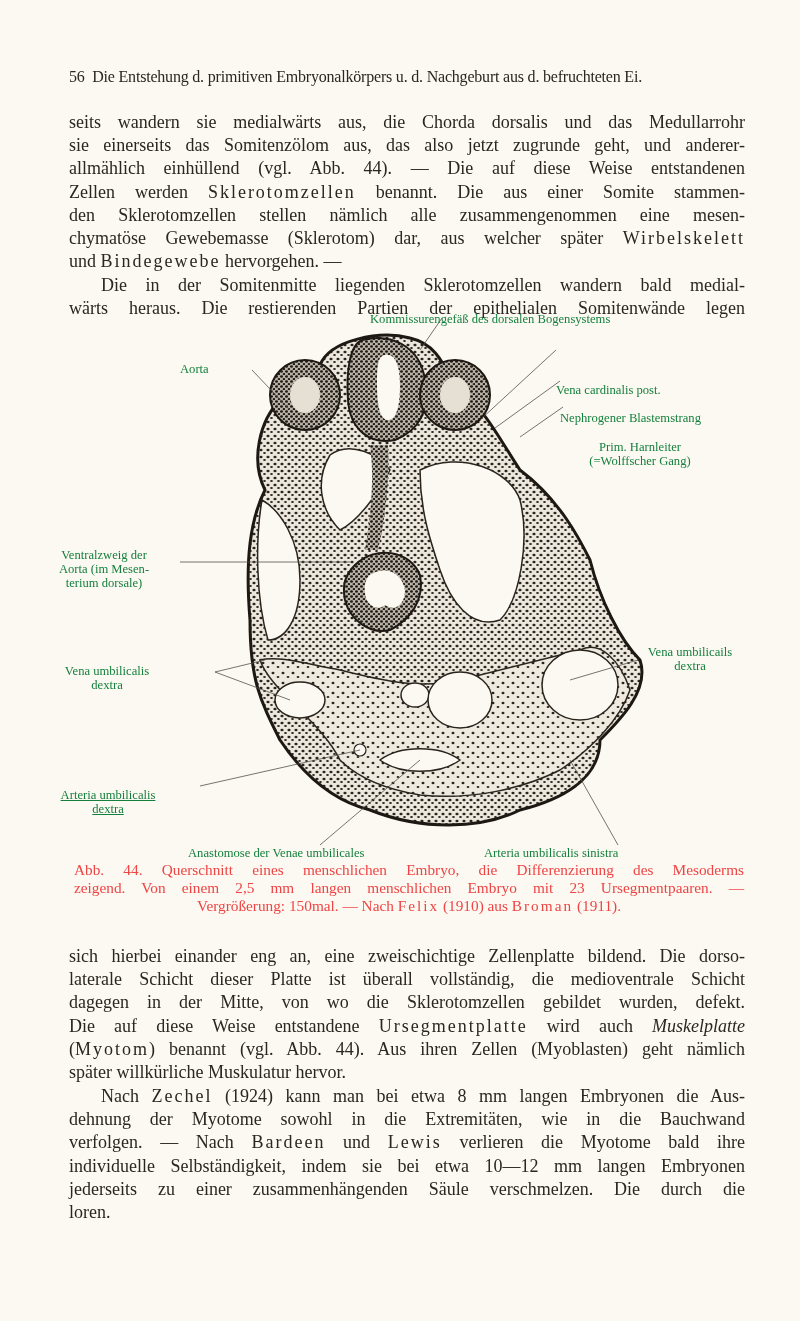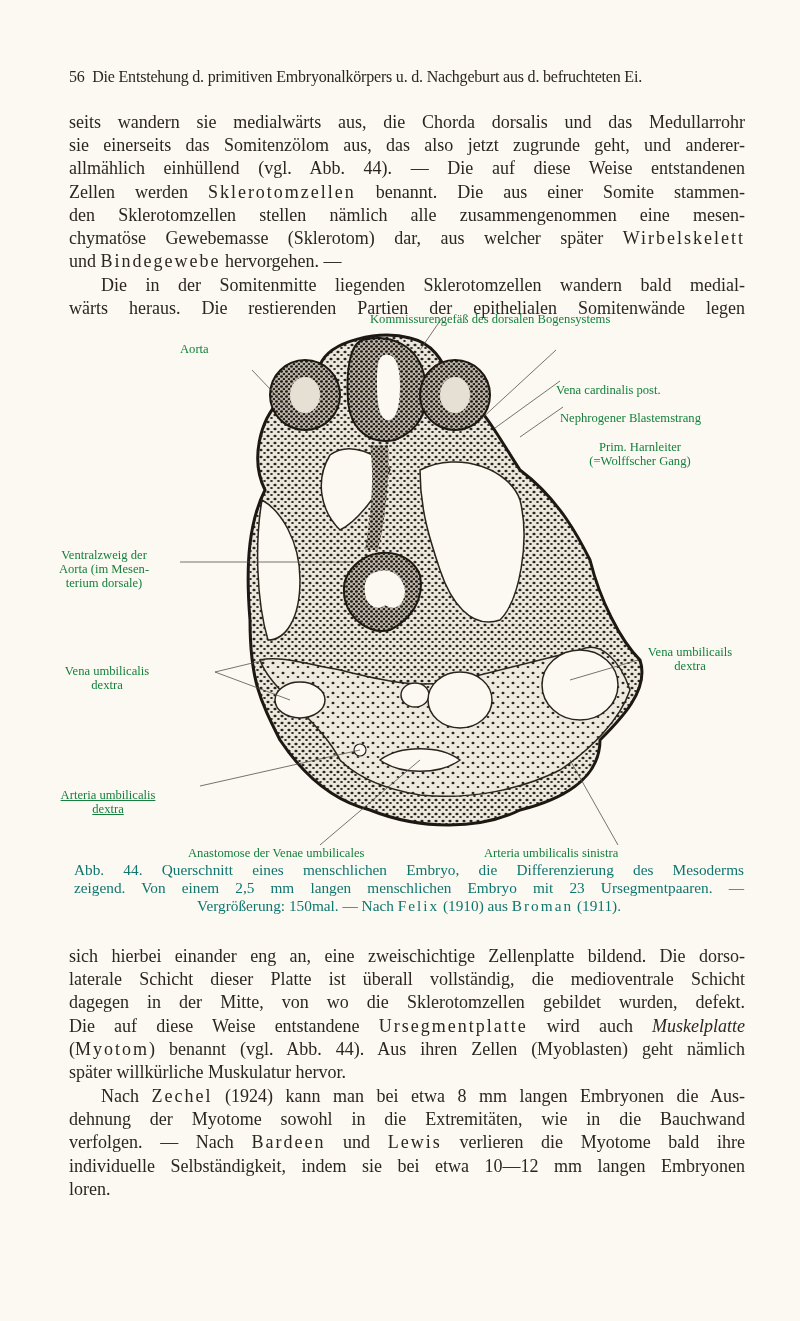--- a/index.html
+++ b/index.html
@@ -19,21 +19,21 @@
     .para .line.last { text-align-last:left; }
     .indent { padding-left:32px; }
     .spaced { letter-spacing:2px; }
     em { font-style:italic; }
     .label {
       position:absolute; font-size:12.6px; line-height:14px; color:#15803d; text-align:center; white-space:nowrap;
     }
     .label.left { text-align:left; }
     .caption {
       position:absolute; left:74px; top:861px; width:670px;
-      font-size:15.3px; line-height:18px; color:#0f766e;
+      font-size:15.3px; line-height:18px; color:#ef4444;
     }
     .caption .cl { display:block; white-space:nowrap; text-align:justify; text-align-last:justify; }
     .caption .cl.center { text-align:center; text-align-last:center; }
     svg.figure { position:absolute; left:0; top:0; }
   </style>
 </head>
 <body>
 
 <div class="running-head">
   <span>56</span>&nbsp;
@@ -111,21 +111,21 @@
     <line x1="215" y1="672" x2="265" y2="660"></line>
     <line x1="215" y1="672" x2="290" y2="700"></line>
     <line x1="638" y1="660" x2="570" y2="680"></line>
     <line x1="200" y1="786" x2="360" y2="750"></line>
     <line x1="320" y1="845" x2="420" y2="760"></line>
     <line x1="618" y1="845" x2="570" y2="760"></line>
   </g>
 </svg>
 
 <div class="label" style="left:370px; top:312px;">Kommissurengefäß des dorsalen Bogensystems</div>
-<div class="label" style="left:180px; top:342px;">Aorta</div>
+<div class="label" style="left:180px; top:362px;">Aorta</div>
 <div class="label left" style="left:556px; top:383px;">Vena cardinalis post.</div>
 <div class="label left" style="left:560px; top:411px;">Nephrogener Blastemstrang</div>
 <div class="label" style="left:575px; top:440px; width:130px;">
   <div>Prim. Harnleiter</div>
   <div>(=Wolffscher Gang)</div>
 </div>
 <div class="label" style="left:44px; top:548px; width:120px;">
   <div>Ventralzweig der</div>
   <div>Aorta (im Mesen-</div>
   <div>terium dorsale)</div>
@@ -158,14 +158,15 @@
   <span class="line"><span>Die auf diese Weise entstandene </span><span class="spaced">Ursegmentplatte</span><span> wird auch </span><em>Muskelplatte</em></span>
   <span class="line"><span>(</span><span class="spaced">Myotom</span><span>) benannt (vgl. Abb. 44). Aus ihren Zellen (Myoblasten) geht nämlich</span></span>
   <span class="line last">später willkürliche Muskulatur hervor.</span>
 </div>
 
 <div class="para" style="top:1085px;">
   <span class="line indent"><span>Nach </span><span class="spaced">Zechel</span><span> (1924) kann man bei etwa 8 mm langen Embryonen die Aus-</span></span>
   <span class="line">dehnung der Myotome sowohl in die Extremitäten, wie in die Bauchwand</span>
   <span class="line"><span>verfolgen. — Nach </span><span class="spaced">Bardeen</span><span> und </span><span class="spaced">Lewis</span><span> verlieren die Myotome bald ihre</span></span>
   <span class="line">individuelle Selbständigkeit, indem sie bei etwa 10—12 mm langen Embryonen</span>
+  <span class="line">jederseits zu einer zusammenhängenden Säule verschmelzen. Die durch die</span>
   <span class="line last">loren.</span>
 </div>
 
 </body></html>

